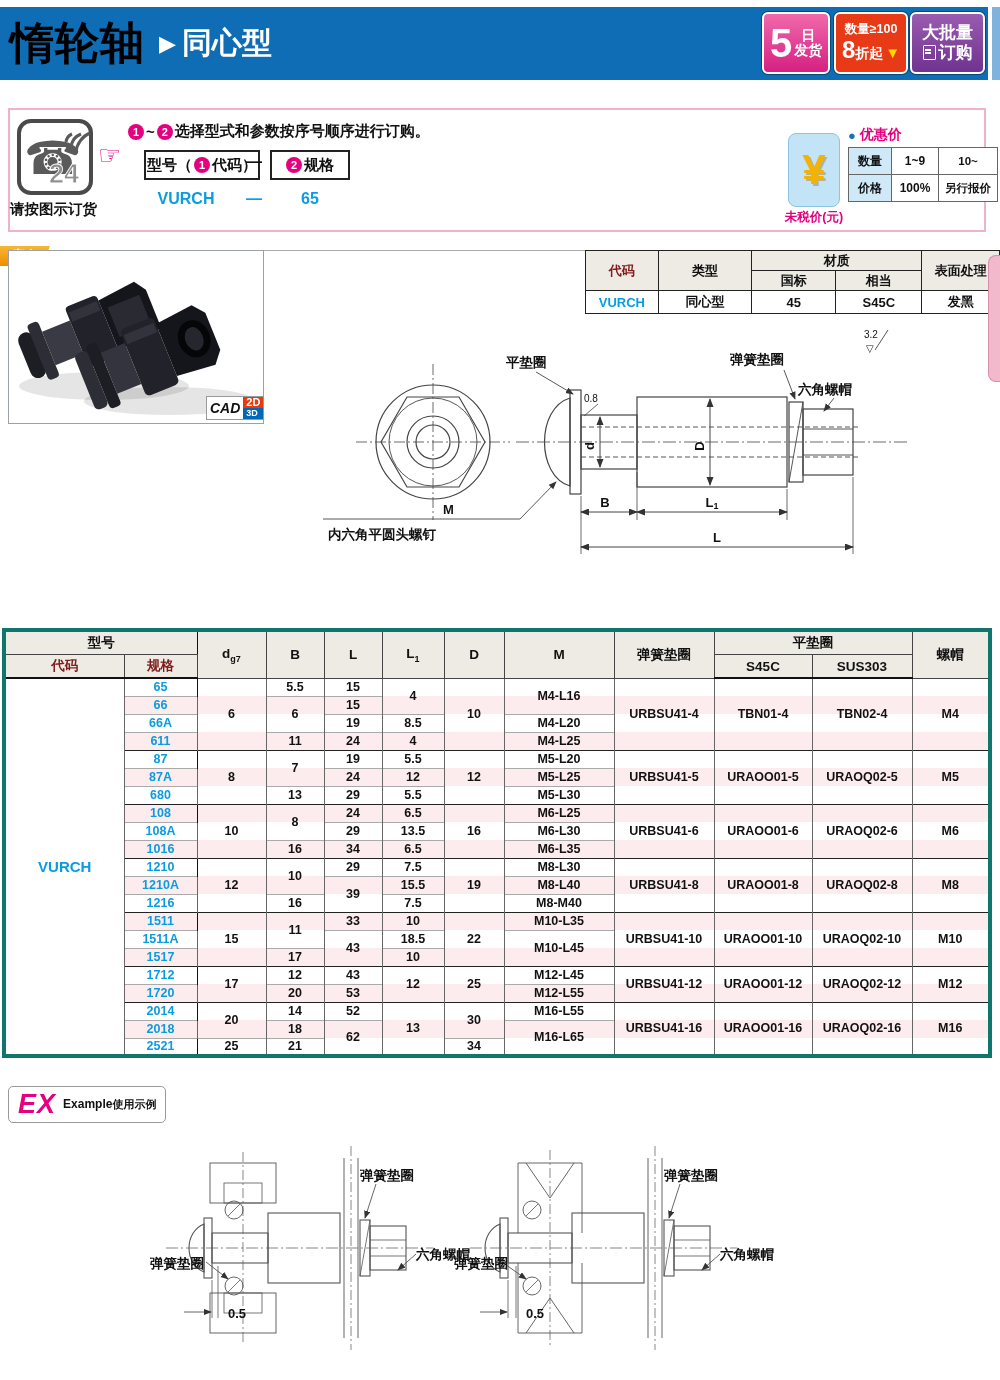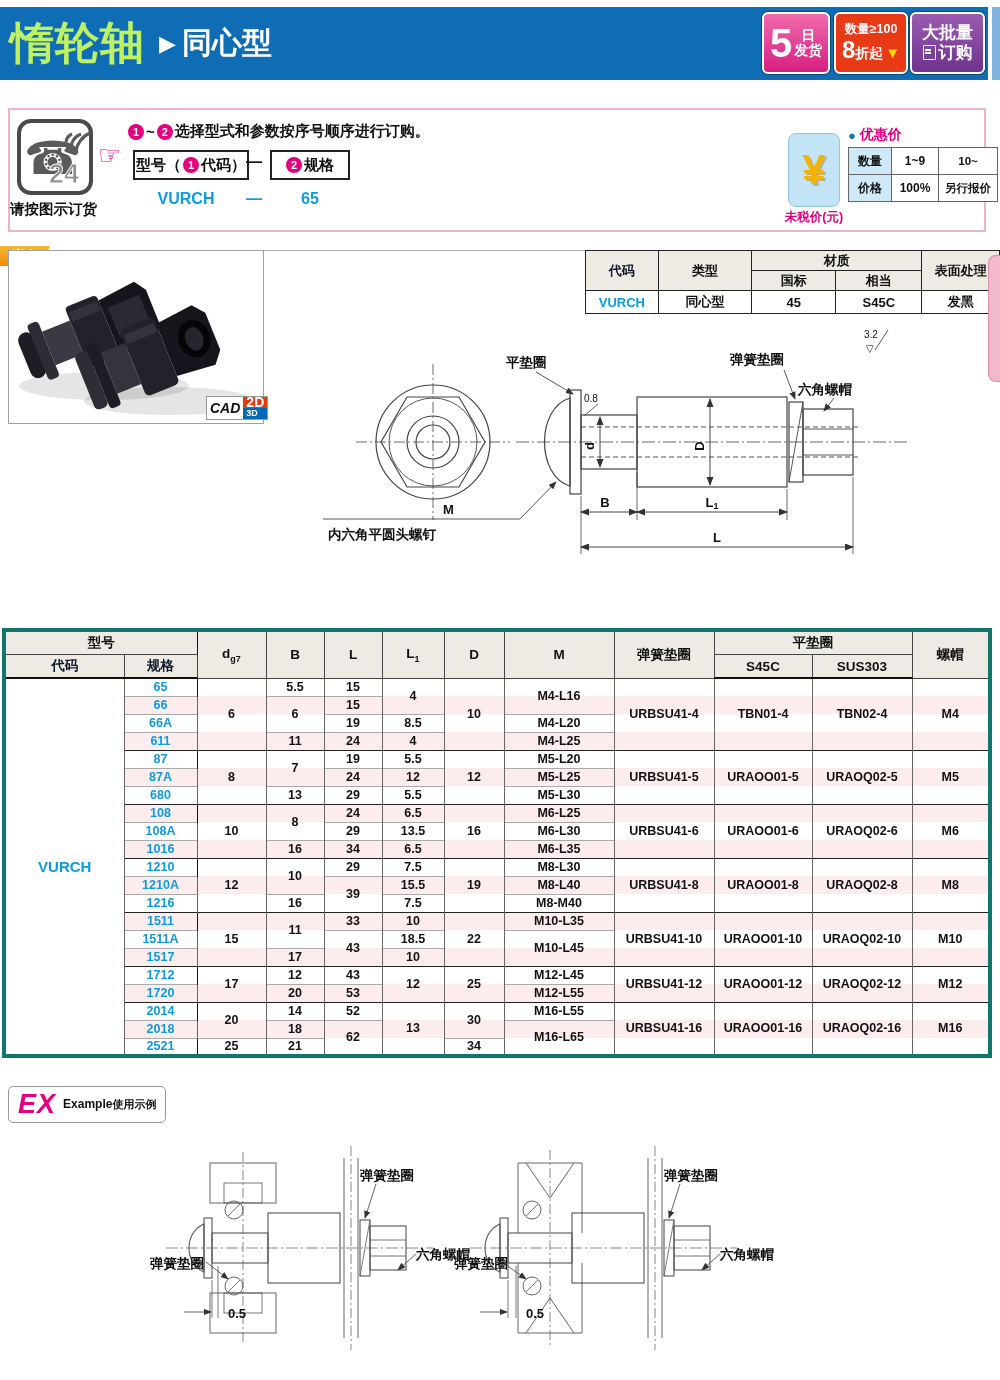--- a/index.html
+++ b/index.html
@@ -3,21 +3,21 @@
 <meta charset="utf-8">
 <style>
   html,body{margin:0;padding:0;background:#fff;}
   body{font-family:"Liberation Sans","DejaVu Sans",sans-serif;color:#111;}
   .page{position:relative;width:1000px;height:1380px;background:#fff;overflow:hidden;}
   .abs{position:absolute;}
 
   
   .titlebar{left:0;top:7px;width:988px;height:73px;background:#0e6db4;display:flex;align-items:center;}
   .titlebar-sliver{left:992px;top:7px;width:8px;height:73px;background:#7fb2dc;}
-  .title-main{color:#bef264;font-size:44px;font-weight:bold;margin-left:10px;letter-spacing:1px;}
+  .title-main{color:#000000;font-size:44px;font-weight:bold;margin-left:10px;letter-spacing:1px;}
   .title-arrow{color:#fff;font-size:22px;margin:0 6px 0 14px;}
   .title-sub{color:#fff;font-size:30px;font-weight:bold;}
   .badge{position:absolute;top:12px;height:62px;border:2px solid #fff;border-radius:6px;box-shadow:0 0 0 1px rgba(0,0,0,.35);color:#fff;display:flex;flex-direction:column;align-items:center;justify-content:center;font-weight:bold;box-sizing:border-box;}
   .badge1{left:762px;width:68px;background:linear-gradient(#f06aab,#d61f82);flex-direction:row;gap:2px;}
   .badge1 .b-num{font-size:40px;line-height:1;}
   .badge1 .b-col{display:flex;flex-direction:column;align-items:center;line-height:1.1;font-size:14px;}
   .badge2{left:834px;width:74px;background:#e83a17;line-height:1.1;}
   .badge2 .b-l1{font-size:12.5px;}
   .badge2 .b-num{font-size:24px;}
   .badge2 .b-rest{font-size:14px;}
@@ -27,21 +27,21 @@
   .doc-icon{display:inline-block;width:11px;height:13px;border:1.5px solid #fff;border-radius:1px;position:relative;}
   .doc-icon::before{content:"";position:absolute;left:1px;top:3px;width:6px;height:1.5px;background:#fff;box-shadow:0 3px 0 #fff;}
 
   
   .orderbox{left:8px;top:108px;width:978px;height:124px;border:2px solid #efb3c4;background:#fff;box-sizing:border-box;}
   .phone-caption{left:10px;top:200px;width:110px;font-size:14.5px;font-weight:bold;}
   .finger{left:98px;top:140px;font-size:26px;color:#e4007f;}
   .instr{left:128px;top:122px;font-size:15px;font-weight:bold;display:flex;align-items:center;gap:2px;}
   .stepnum{display:inline-flex;width:16px;height:16px;border-radius:50%;background:#e4007f;color:#fff;font-size:11px;font-weight:bold;align-items:center;justify-content:center;}
   .obox{position:absolute;top:150px;height:30px;border:2px solid #222;background:#fff;display:flex;align-items:center;justify-content:center;font-size:15px;font-weight:bold;gap:2px;box-sizing:border-box;}
-  .obox1{left:133px;width:116px;}
+  .obox1{left:144px;width:116px;}
   .obox2{left:270px;width:80px;}
   .odash{left:246px;top:153px;font-size:16px;font-weight:bold;}
   .ocode{left:128px;top:190px;width:116px;text-align:center;color:#0a9be0;font-size:16px;font-weight:bold;}
   .ocode-dash{left:246px;top:190px;color:#0a9be0;font-size:16px;font-weight:bold;}
   .ospec{left:270px;top:190px;width:80px;text-align:center;color:#0a9be0;font-size:16px;font-weight:bold;}
   .yen-tile{left:788px;top:133px;width:50px;height:72px;background:#c2e4f6;border:1px solid #8fc3e0;border-radius:8px;display:flex;align-items:center;justify-content:center;}
   .yen-tile span{font-size:42px;font-weight:bold;color:#f3b300;text-shadow:2px 2px 0 rgba(140,90,0,.35);}
   .untaxed{left:766px;top:209px;width:96px;text-align:center;color:#e4007f;font-size:12.5px;font-weight:bold;}
   .price-label{left:848px;top:126px;font-size:14px;font-weight:bold;color:#e4007f;display:flex;align-items:center;gap:4px;}
   .price-label .bullet{color:#1a6fb5;font-size:13px;}
@@ -51,29 +51,29 @@
   table.price td.pv1{width:42px;margin-left:28px;}
   table.price td.pv2{width:54px;font-size:11.5px;}
 
   
   .midline{left:0;top:250px;width:1000px;height:1px;background:#aaa;}
   .stock{left:0;top:246px;width:50px;height:20px;background:linear-gradient(#f7b733,#f08c00);color:#fff;font-size:13.5px;font-weight:bold;display:flex;align-items:center;justify-content:center;clip-path:polygon(0 0,100% 0,84% 100%,0 100%);}
   .photobox{left:8px;top:250px;width:256px;height:174px;border:1px solid #9aa2a8;box-sizing:border-box;background:#fff;}
   .cadbadge{left:206px;top:396px;display:flex;align-items:stretch;border:1px solid #999;background:#fff;}
   .cadbadge .cad-txt{font-size:14px;font-weight:bold;font-style:italic;padding:1px 3px;display:flex;align-items:center;}
   .cadbadge .cad-col{display:flex;flex-direction:column;}
-  .cadbadge .cad-2d{background:#e8380d;color:#fff;font-size:14px;font-weight:bold;padding:0 3px;line-height:11px;}
+  .cadbadge .cad-2d{background:#e8380d;color:#fff;font-size:11px;font-weight:bold;padding:0 3px;line-height:11px;}
   .cadbadge .cad-3d{background:#0068b7;color:#fff;font-size:9px;font-weight:bold;padding:0 3px;line-height:11px;}
   .sidetab{left:988px;top:255px;width:12px;height:125px;background:#f2b8cc;border:1px solid #d890aa;border-right:none;border-radius:8px 0 0 8px;}
 
   table.mat{left:585px;top:250px;position:absolute;border-collapse:collapse;font-size:13px;font-weight:bold;}
   table.mat th,table.mat td{border:1px solid #222;text-align:center;padding:0 4px;}
   table.mat th{background:#eeebe4;height:19px;font-size:13px;}
   table.mat td{height:22px;background:#fff;}
-  .mag{color:#0f172a;}
+  .mag{color:#7f1d1d;}
   .cyan{color:#0a9be0;}
 
   
   svg text{font-family:"Liberation Sans","DejaVu Sans",sans-serif;}
   .dwg-label{font-size:13.5px;font-weight:bold;fill:#111;}
   .dim-label{font-size:13px;font-weight:bold;fill:#111;}
   .small-label{font-size:10px;fill:#111;}
 
   
   table.spec{left:2px;top:628px;position:absolute;border-collapse:collapse;table-layout:fixed;width:986px;border:4px solid #0f766e;}

